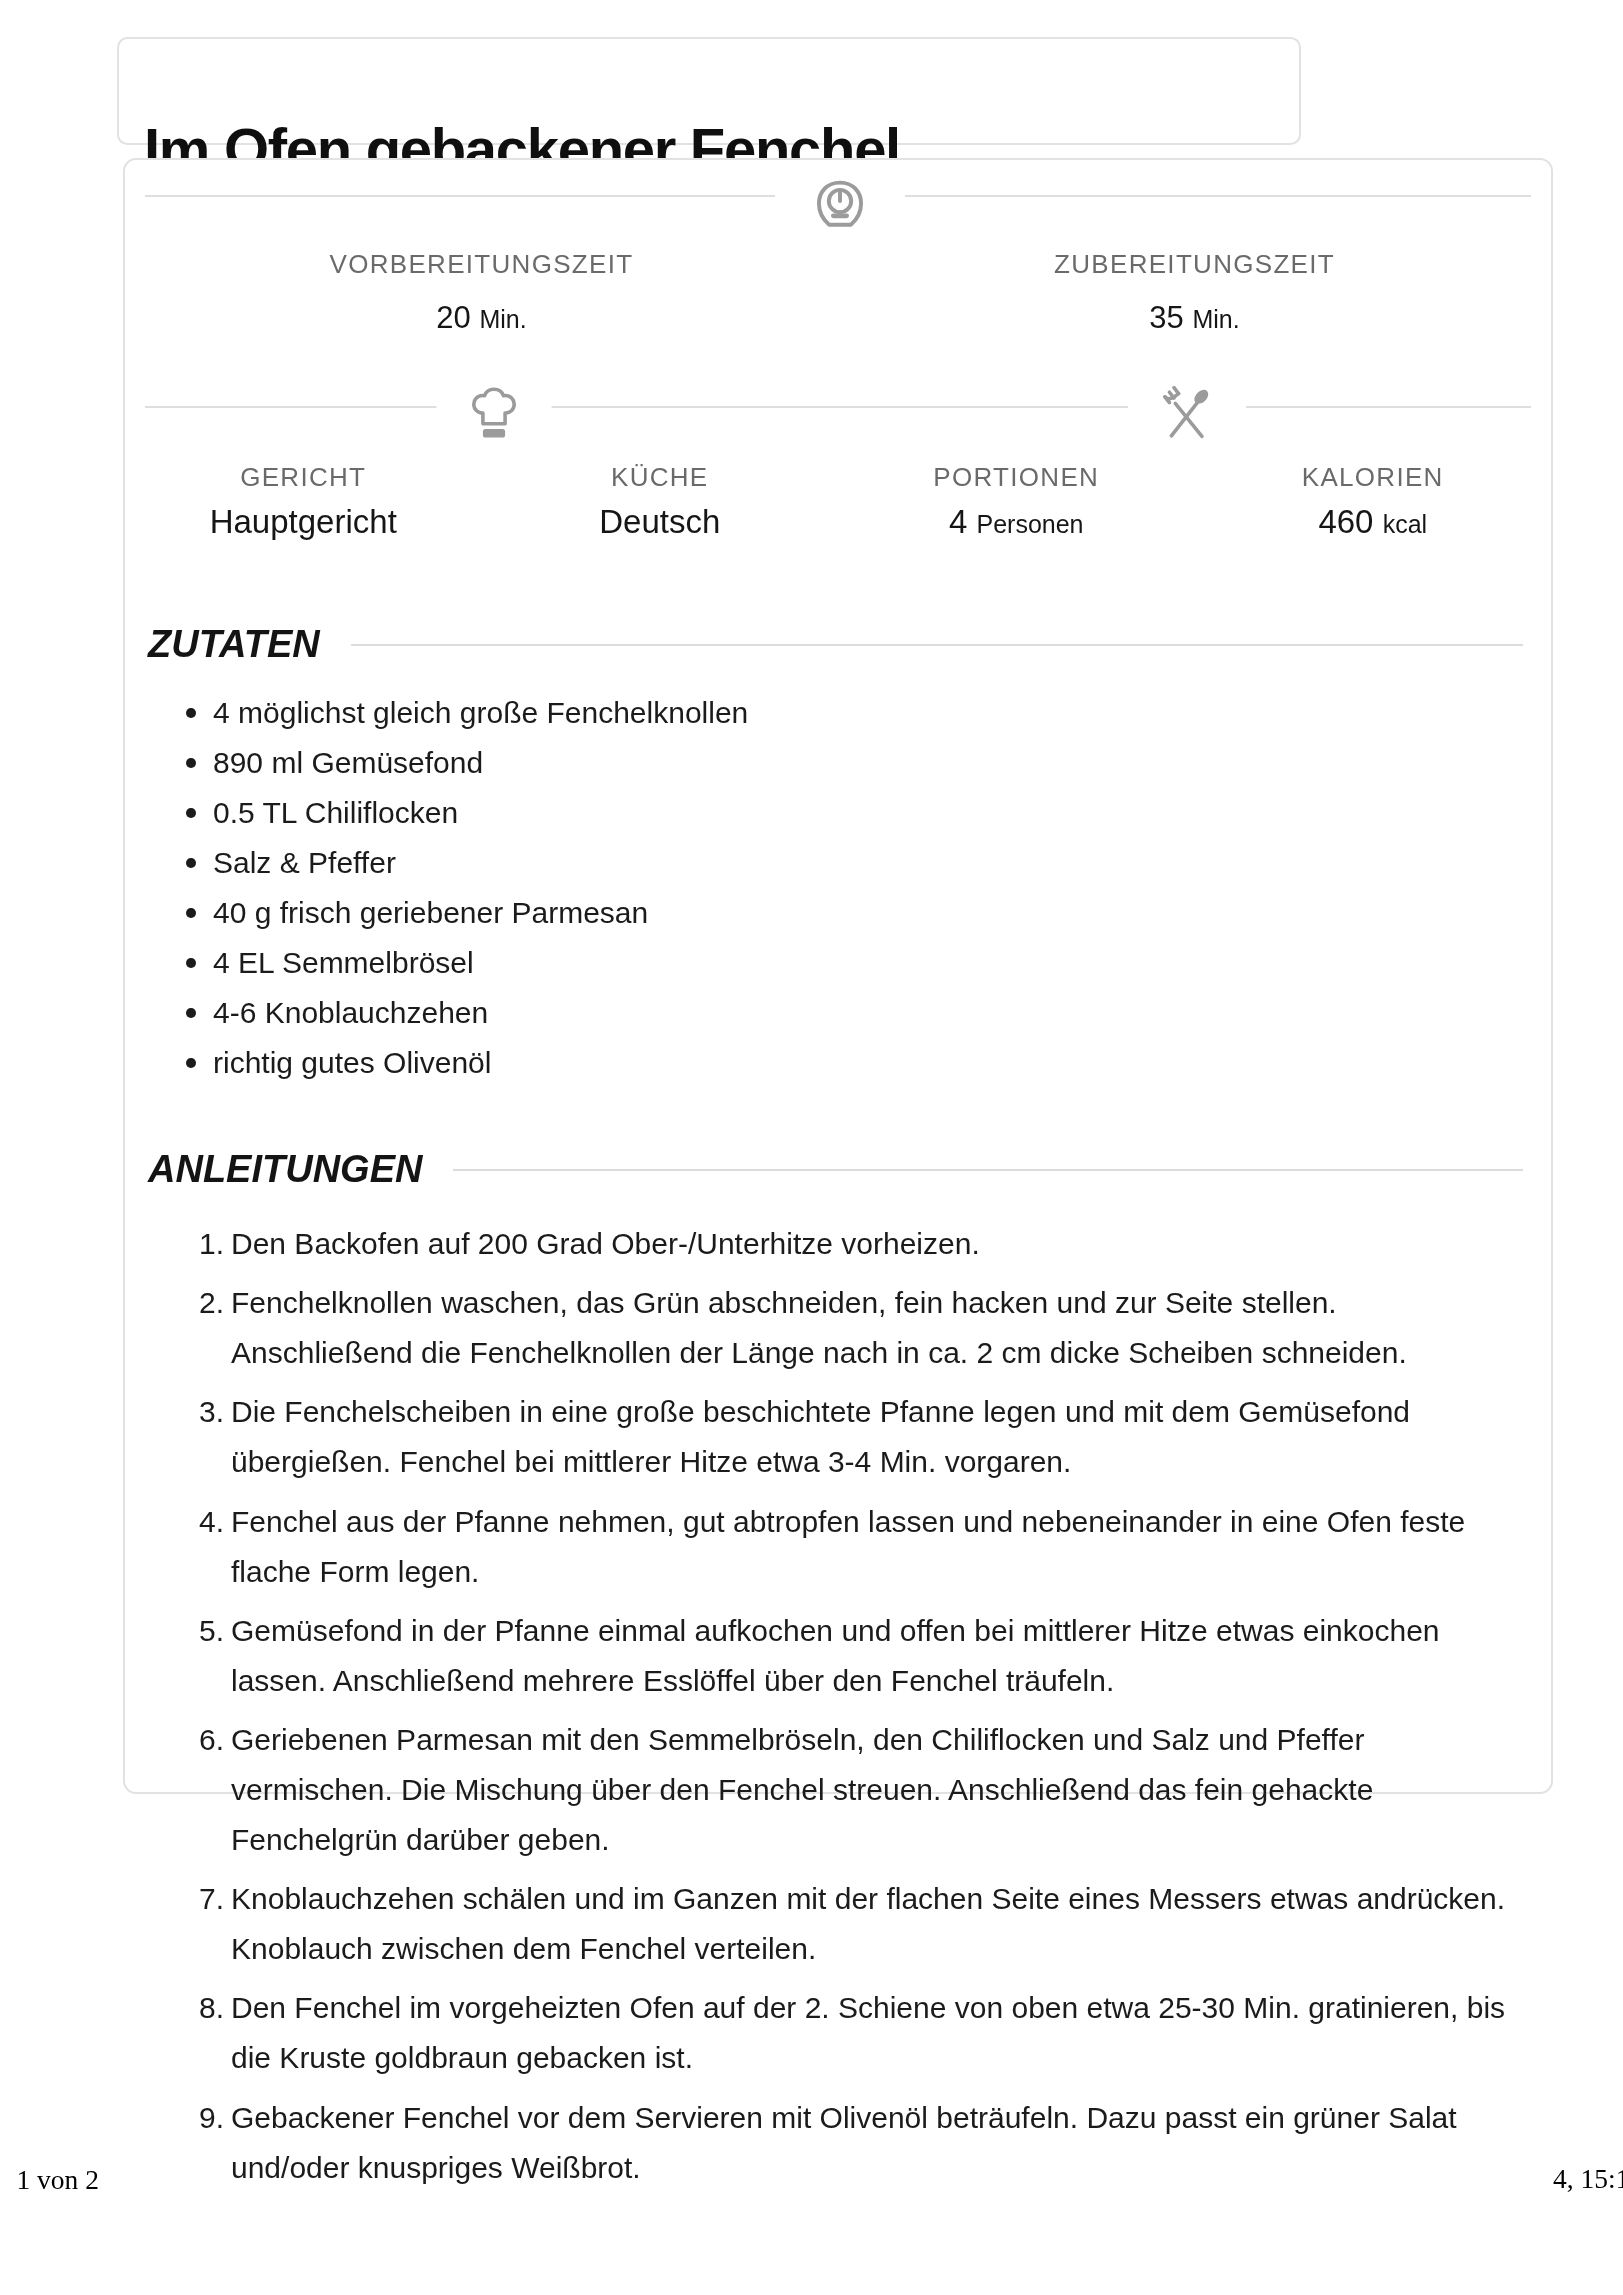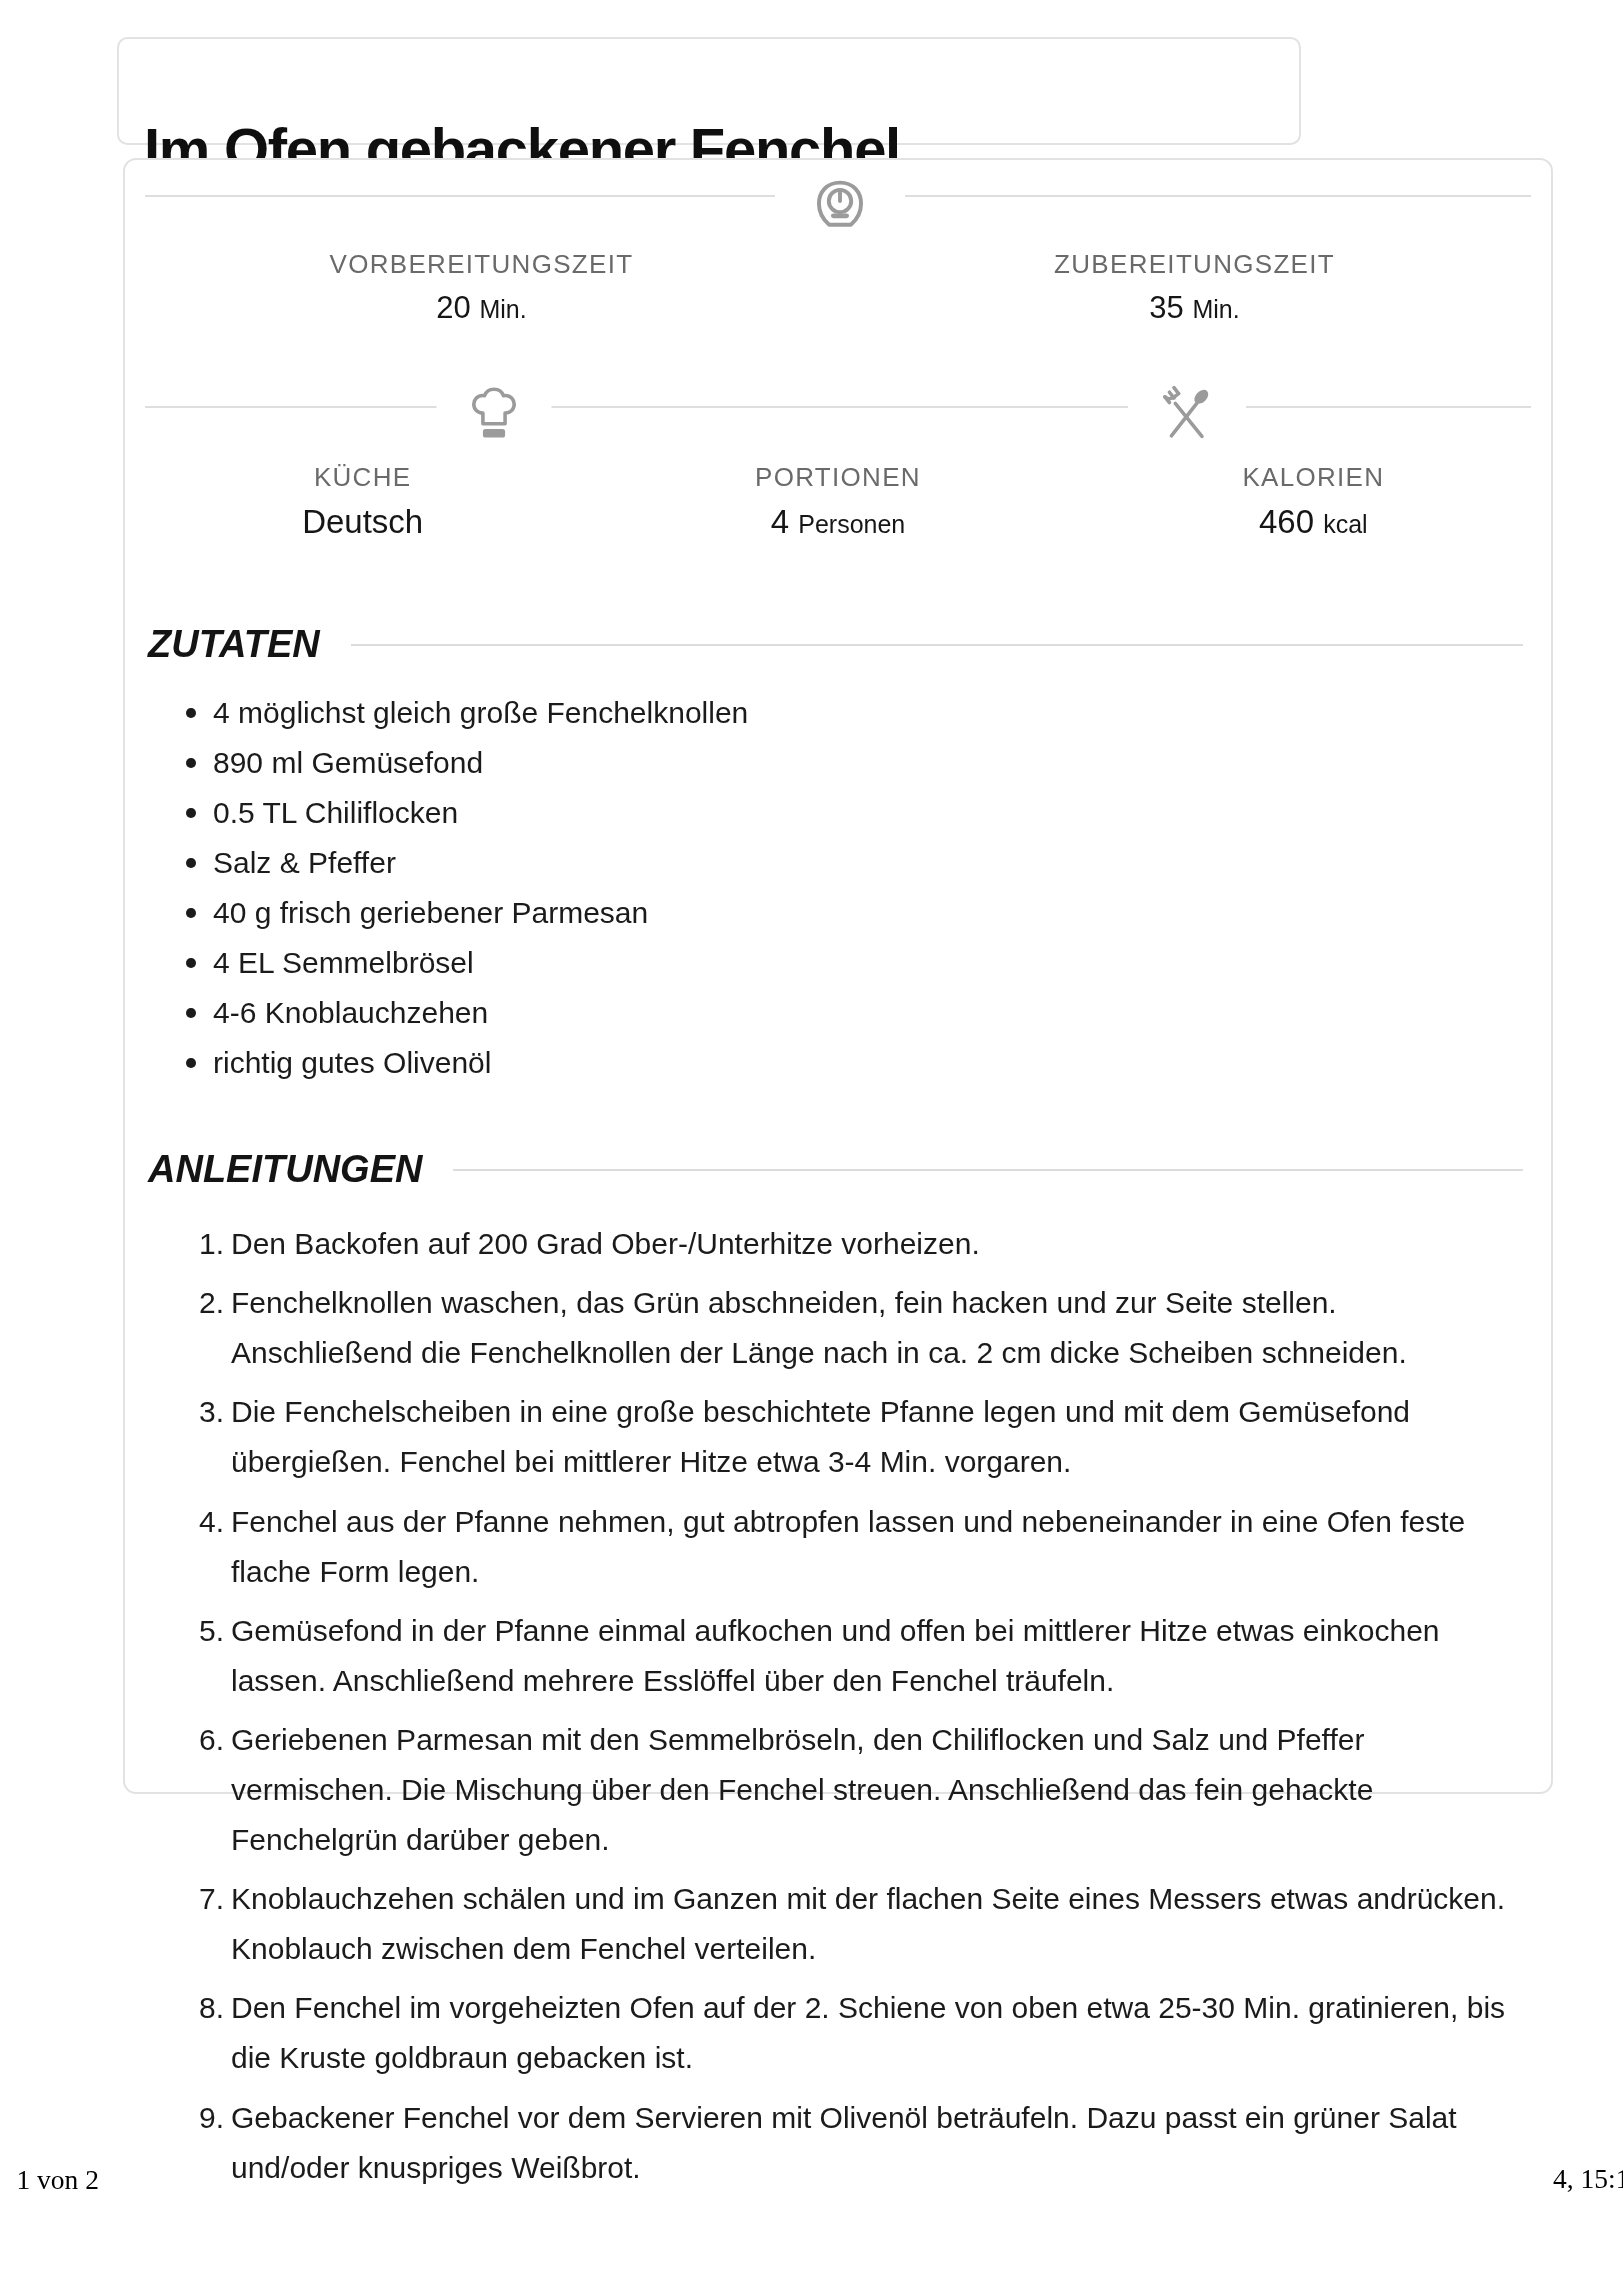--- a/index.html
+++ b/index.html
@@ -18,21 +18,21 @@
         align-items:center;justify-content:center;color:#9b9b9b;}
   .chip-timer{left:715px;top:45px;padding:0 40px;}
   .chip-hat{left:369px;top:256px;padding:0 34px;}
   .chip-utensils{left:1062px;top:255px;padding:0 33px;}
 
   .meta-row{position:absolute;left:0;right:0;display:flex;}
   .row1{top:85px;}
   .row2{top:298px;}
   .meta-col{flex:1;text-align:center;}
   .m-label{font-size:26px;line-height:38px;color:#6a6a6a;letter-spacing:1.3px;}
-  .m-value{margin-top:4px;font-size:31px;line-height:41px;color:#161616;}
+  .m-value{margin-top:14px;font-size:31px;line-height:41px;color:#161616;}
   .row2 .m-value{margin-top:3.9px;font-size:33px;line-height:43px;}
   .m-unit{font-size:25px;}
 
   .section{position:absolute;left:23px;right:28px;display:flex;align-items:center;font-style:italic;}
   .sec-zutaten{top:463px;}
   .sec-anleitungen{top:988px;}
   .section h2{margin:0;font-size:38px;line-height:43px;font-weight:700;color:#141414;
               letter-spacing:0px;white-space:nowrap;}
   .section .sec-rule{flex:1;height:0;border-top:2px solid #dcdcdc;margin-left:31px;}
 
@@ -108,20 +108,24 @@
         <line x1="20" y1="2" x2="27" y2="11"></line>
         <path d="M6 16 Q13 24 27 11" fill="none"></path>
         <line x1="55" y1="26" x2="16" y2="76"></line>
       </g>
       <ellipse cx="62" cy="16" rx="8.5" ry="12.5" transform="rotate(45 62 16)" fill="#9b9b9b"></ellipse>
     </svg>
   </div>
 
   <div class="meta-row row2">
     <div class="meta-col">
+      <div class="m-label">GERICHT</div>
+      <div class="m-value">Hauptgericht</div>
+    </div>
+    <div class="meta-col">
       <div class="m-label">KÜCHE</div>
       <div class="m-value">Deutsch</div>
     </div>
     <div class="meta-col">
       <div class="m-label">PORTIONEN</div>
       <div class="m-value">
         <span>4</span>
         <span class="m-unit">Personen</span>
       </div>
     </div>

